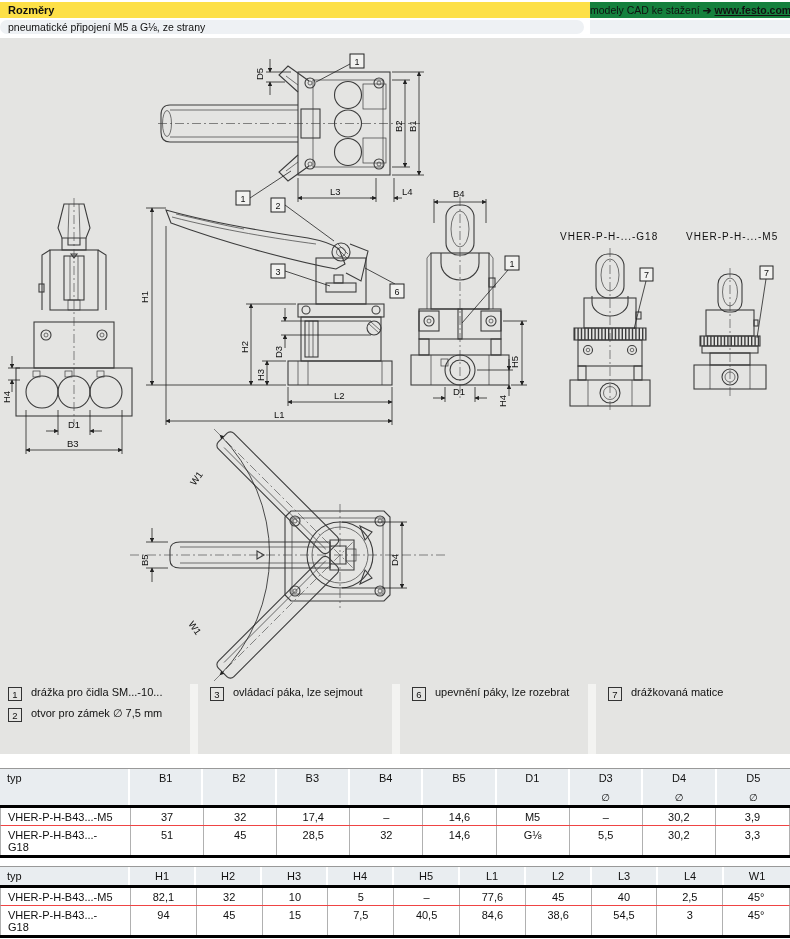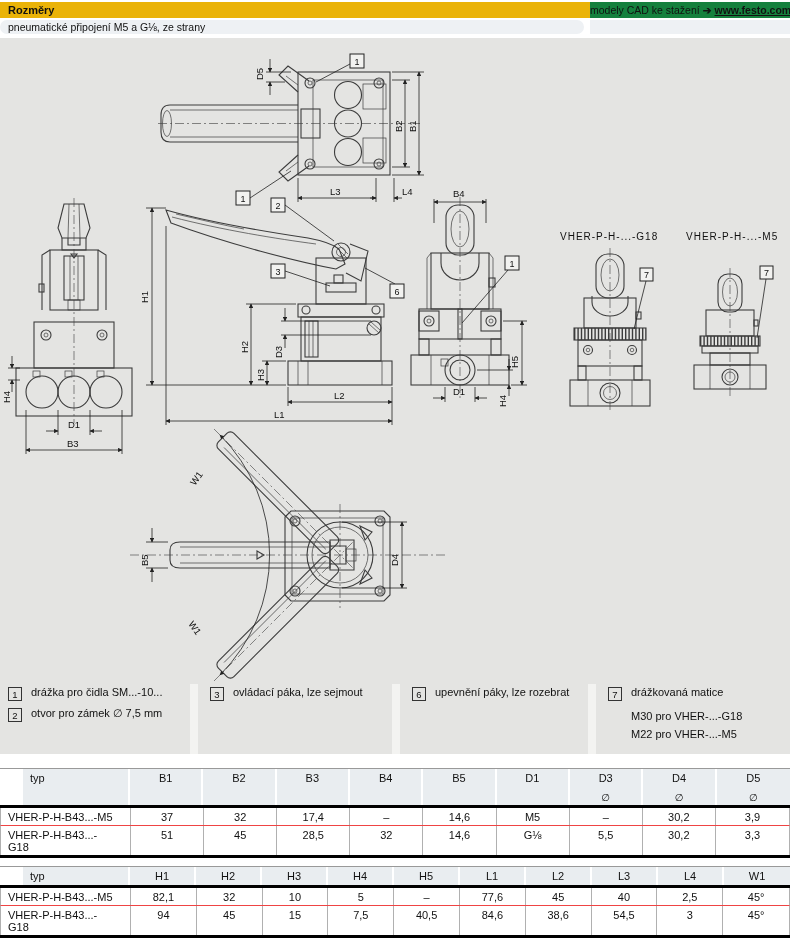--- a/index.html
+++ b/index.html
@@ -3,21 +3,21 @@
 <meta charset="utf-8">
 <style>
   html,body{margin:0;padding:0;background:#fff;}
   .page{position:relative;width:790px;height:939px;background:#fff;
         font-family:"Liberation Sans",sans-serif;color:#111;overflow:hidden;}
   
   .hrow{position:absolute;left:0;width:790px;}
   .hcell{position:absolute;top:0;height:100%;}
   .r1{top:2px;height:16px;}
   .r2{top:20px;height:14px;}
-  .r1 .left{left:0;width:688px;background:#eab308;}
+  .r1 .left{left:0;width:688px;background:#fde047;}
   .r1 .right{left:590px;width:200px;background:#15803d;}
   .r2 .left{left:0;width:584px;background:#eef1f4;border-radius:7px;}
   .r2 .right{left:590px;width:200px;background:#eef1f4;}
   .title{font-size:11px;font-weight:bold;padding:2px 0 0 8px;}
   .subtitle{font-size:10.5px;padding:1px 0 0 8px;}
   .cad{font-size:10.5px;text-align:right;padding:2px 6px 0 0;white-space:nowrap;}
   .cad .arrow{font-weight:bold;margin:0 3px;}
   .cad .link{font-weight:bold;text-decoration:underline;cursor:pointer;}
   
   .canvas{position:absolute;left:0;top:38px;width:790px;height:716px;background:#e4e4e2;}
@@ -37,21 +37,21 @@
          display:flex;align-items:center;justify-content:center;margin-right:9px;margin-top:1px;}
   .lgsub{margin:3px 0 0 23px;line-height:1.65;}
   .lgdiv{position:absolute;width:8px;background:#f3f3f1;}
   
   .tbl{position:absolute;left:0;width:790px;}
   .g1{display:grid;grid-template-columns:130px repeat(9,1fr);}
   .g2{display:grid;grid-template-columns:130px repeat(10,1fr);}
   .thead{border-top:1px solid #999;}
   .th{background:#e9edf0;margin-right:2px;text-align:center;font-size:11px;padding-top:3px;position:relative;}
   .th:last-child{margin-right:0;}
-  .th.typ{text-align:left;padding-left:7px;margin-left:23px;}
+  .th.typ{text-align:left;padding-left:7px;}
   .h36{height:33px;}.h18{height:15px;}
   .dia{position:absolute;bottom:2px;left:0;right:0;text-align:center;font-size:10px;}
   .tbody{border-top:3px solid #000;border-bottom:3px solid #000;background:#fff;}
   .tr{border-left:1px solid #b0b0b0;border-right:1px solid #b0b0b0;}
   .tr+.tr{border-top:1px solid #ef4444;}
   .td{border-right:1px solid #b0b0b0;text-align:center;font-size:11px;padding:3px 17px 2px;}
   .td:last-child{border-right:none;}
   .td.typ{text-align:left;padding-left:7px;}
 </style>
 </head>
@@ -475,24 +475,20 @@
       <div class="lgrow">
         <span class="lgbox">6</span>
         <span>upevnění páky, lze rozebrat</span>
       </div>
     </div>
     <div class="lg" style="left:608px;top:648px;width:178px;">
       <div class="lgrow">
         <span class="lgbox">7</span>
         <span>drážkovaná matice</span>
       </div>
-      <div class="lgsub">
-        <div>M30 pro VHER-...-G18</div>
-        <div>M22 pro VHER-...-M5</div>
-      </div>
     </div>
   </div>
 
   <div class="tbl" style="top:768px;">
     <div class="thead g1">
       <div class="th typ h36"><span>typ</span></div>
       <div class="th h36">
           <div>B1</div>
         </div>
       <div class="th h36">

